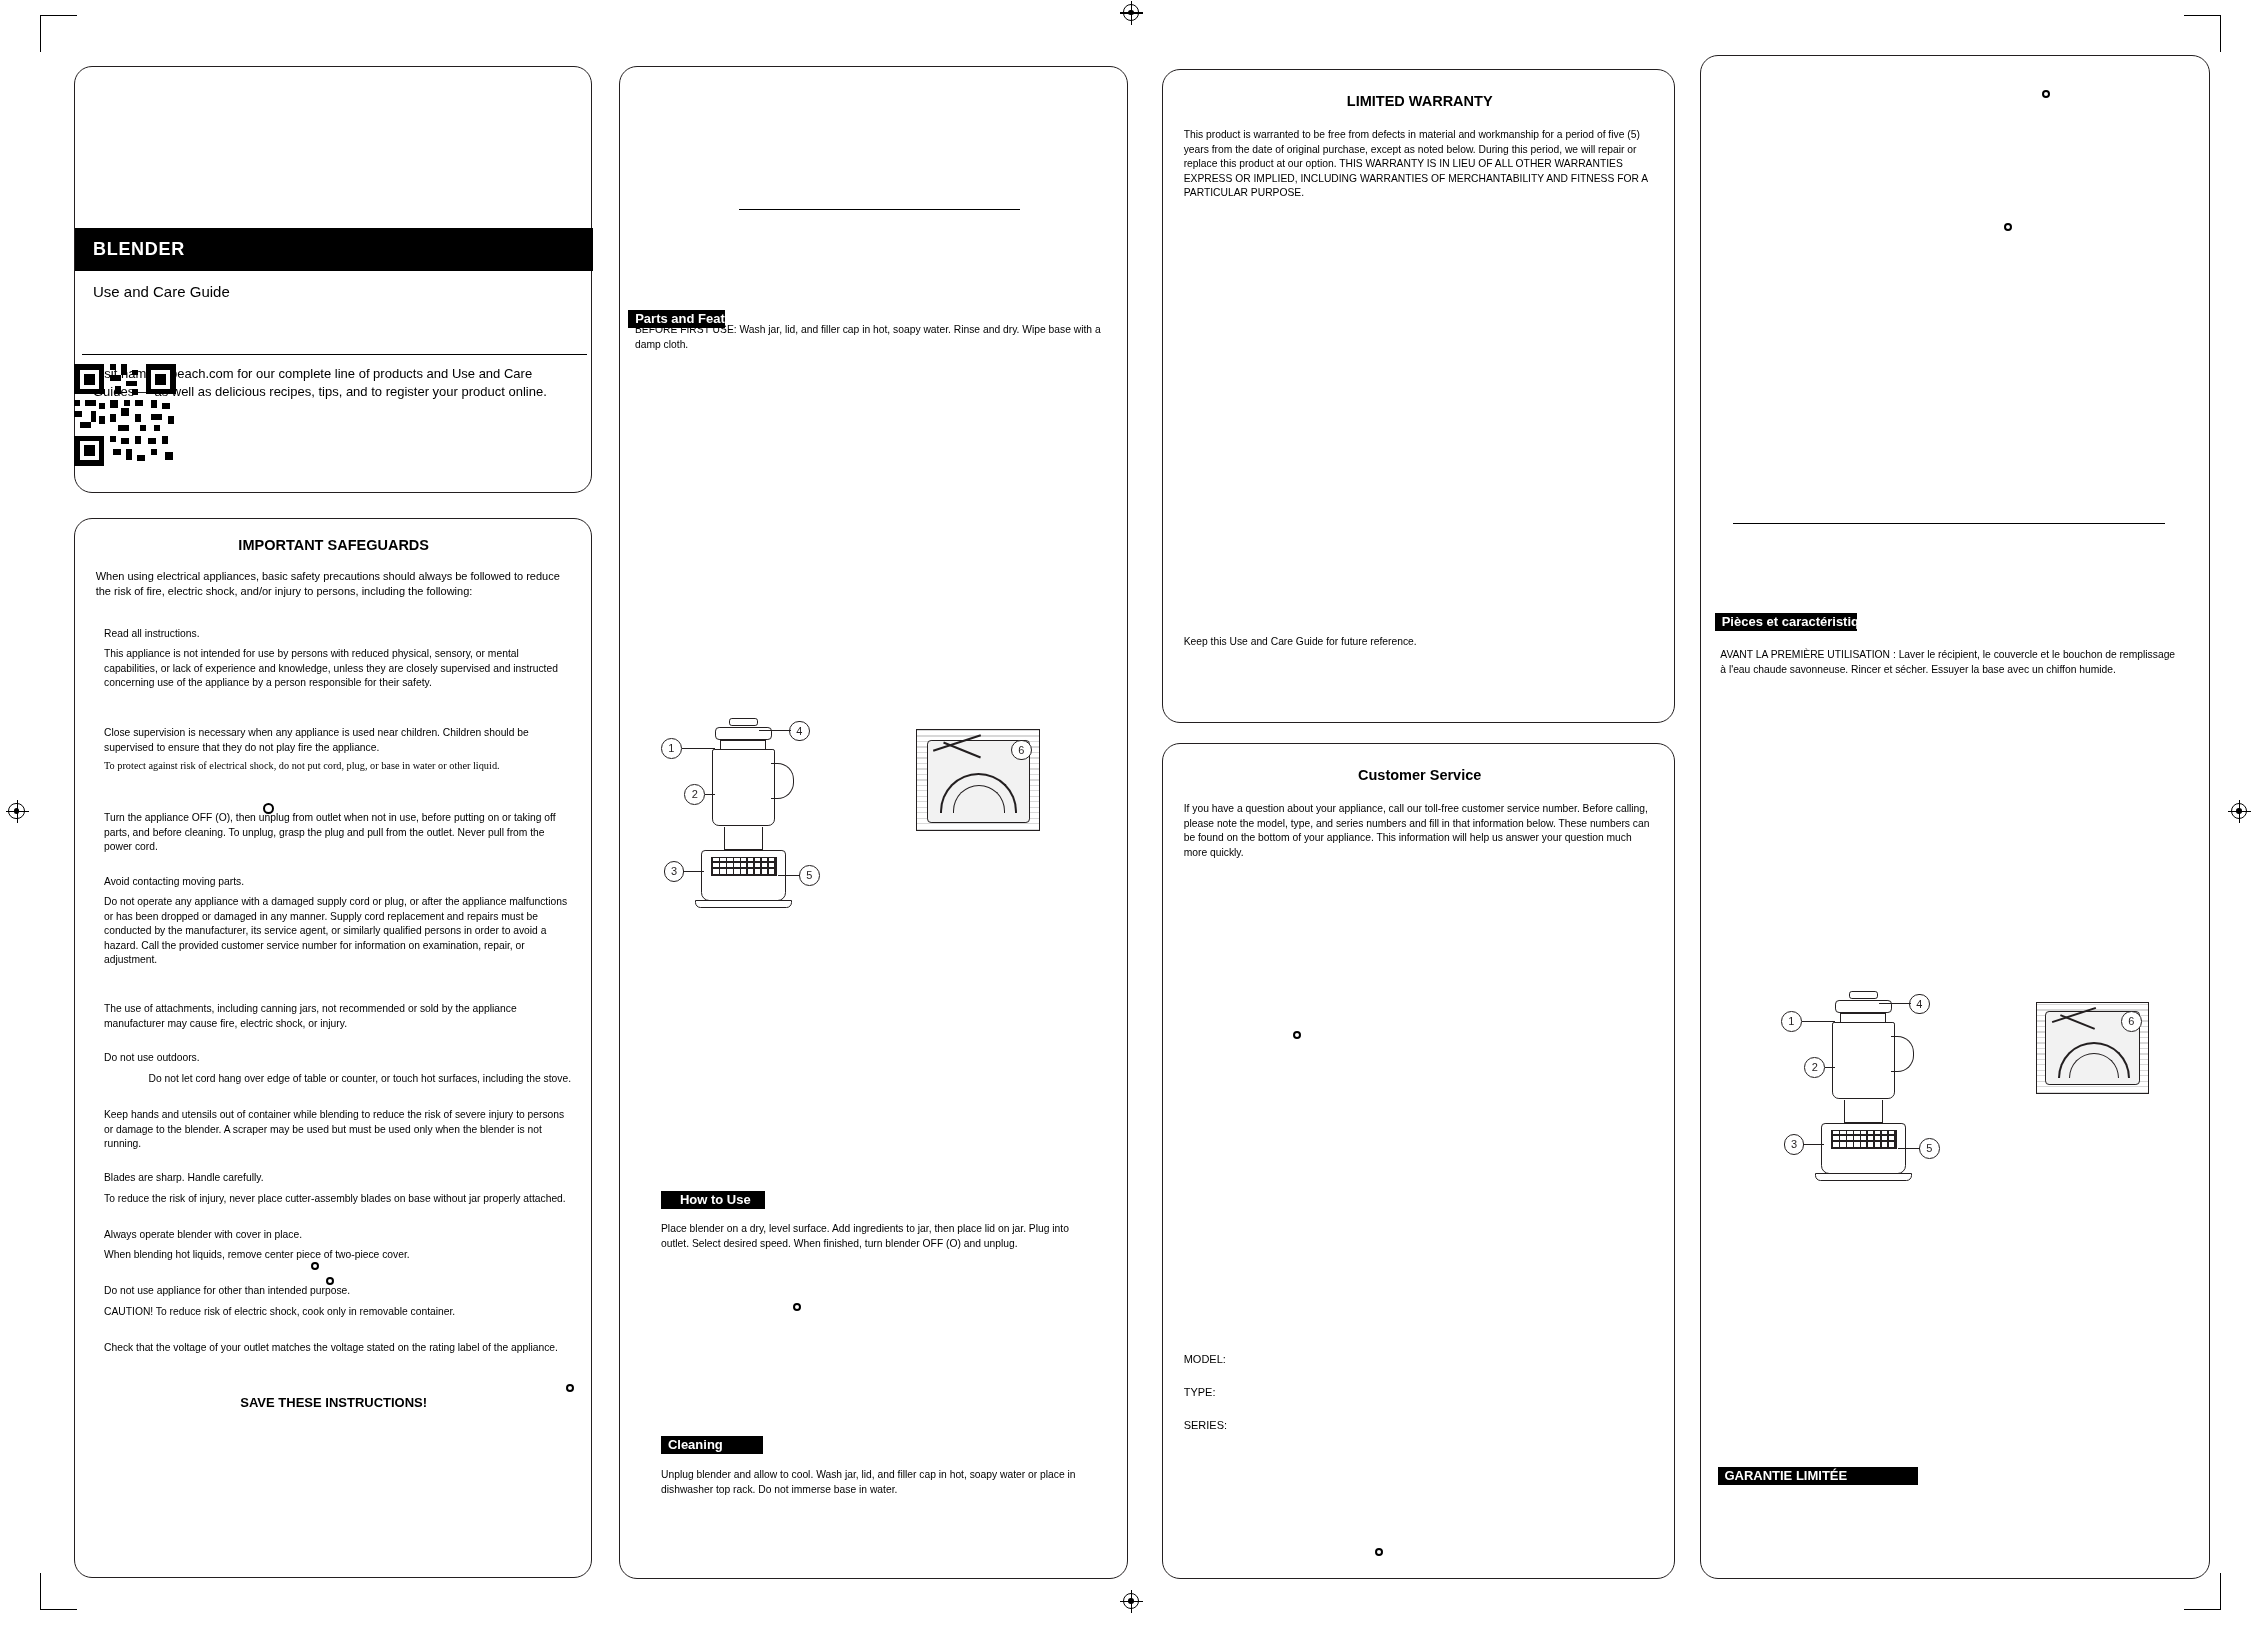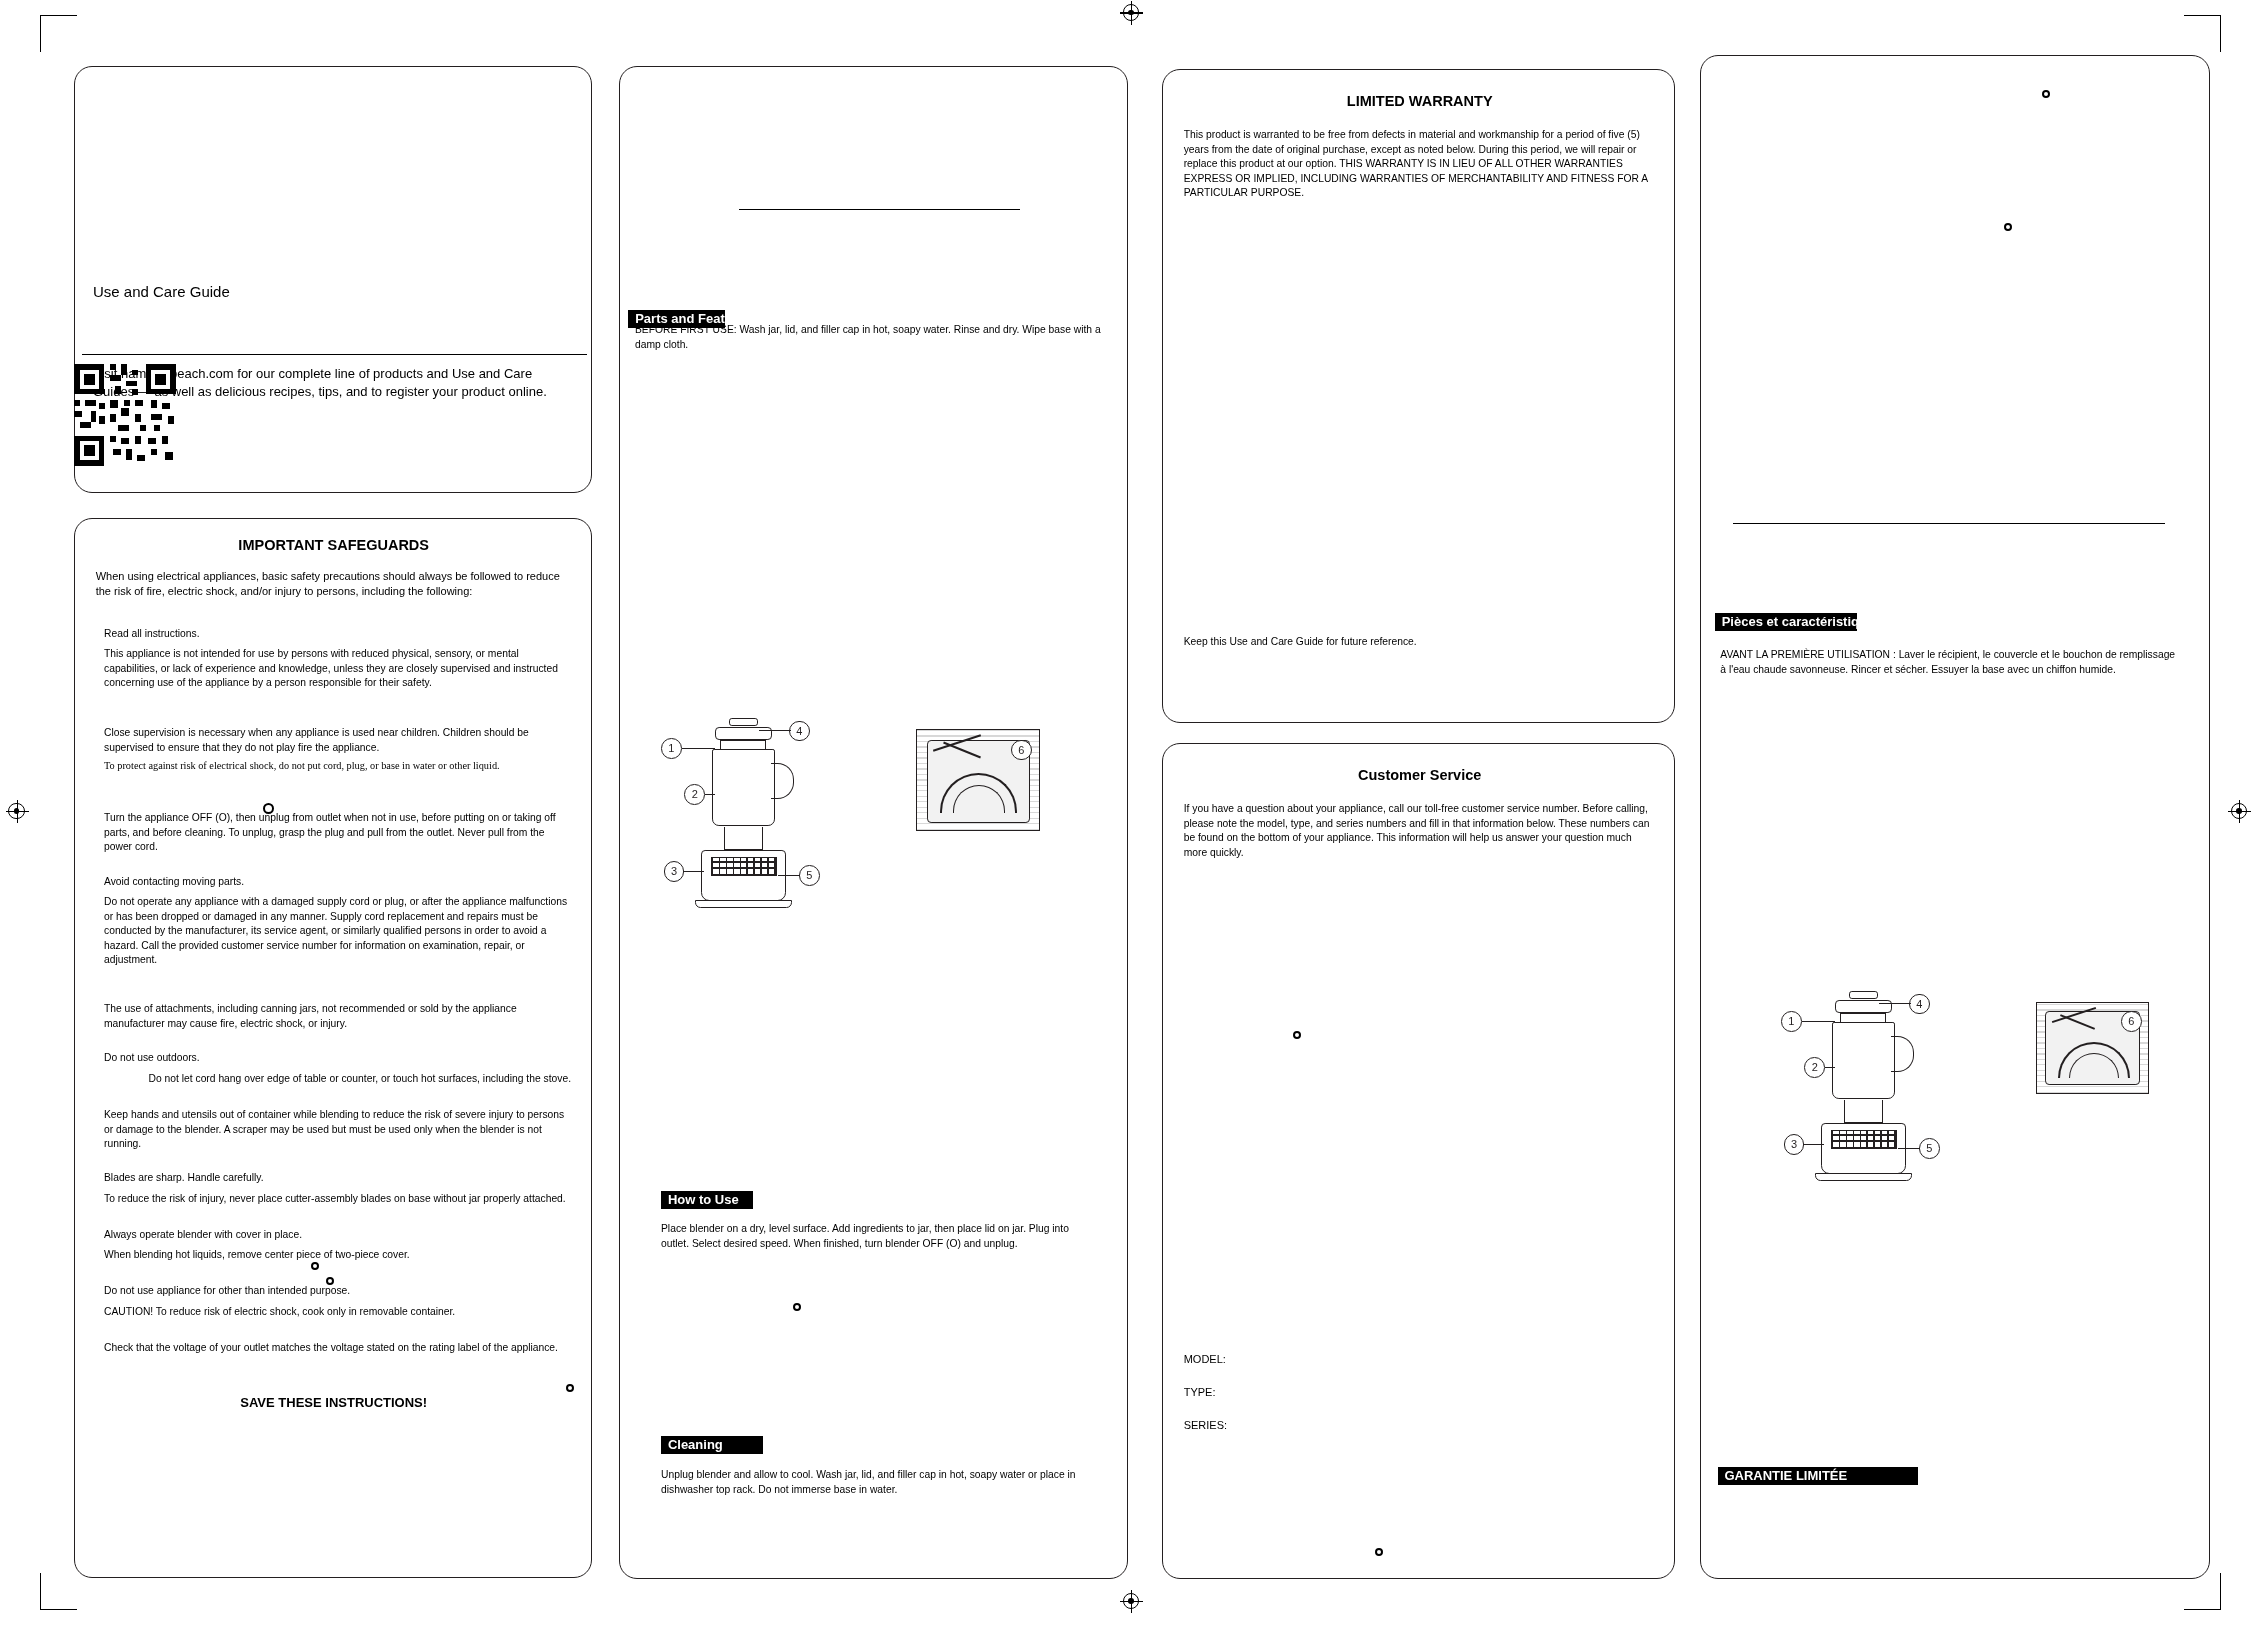--- a/index.html
+++ b/index.html
@@ -241,20 +241,23 @@
     <div class="dot"></div>
 </div>
 <div class="reg-target" style="left:2228px; top:800px;">
   <div class="hline"></div>
     <div class="vline"></div>
     <div class="ring"></div>
     <div class="dot"></div>
 </div>
 
 <div class="panel brand-panel">
+  <div class="brand-bar">
+    <div class="brand-bar-text">BLENDER</div>
+  </div>
   <div class="brand-sub">Use and Care Guide</div>
   <div class="brand-rule"></div>
   <div class="brand-note">Visit hamiltonbeach.com for our complete line of products and Use and Care Guides — as well as delicious recipes, tips, and to register your product online.</div>
 </div>
 
 <div style="position:absolute;left:74px;top:364px;width:102px;height:102px;">
   <div class="qr-cell" style="left:0px;top:0px;width:30px;height:30px;"></div>
   <div class="qr-cell" style="left:5.5px;top:5.5px;width:19.3px;height:19.3px;background:#fff;"></div>
   <div class="qr-cell" style="left:9.7px;top:9.7px;width:11px;height:11px;"></div>
 
@@ -385,21 +388,21 @@
   <div class="ctrl-panel-box" style="left:296px; top:662px; width:124px; height:102px; background:
       repeating-linear-gradient(0deg,#d8d8d8 0 1.4px,transparent 1.4px 5.5px);">
     <div style="position:absolute; left:9.7px; top:9.7px; width:103px; height:83px; border:1.4px solid #231f20; border-radius:4.1px; box-sizing:border-box; background:#f2f2f2;"></div>
     <div style="position:absolute; left:23.4px; top:43px; width:77px; height:40px; border:2.1px solid #231f20; border-bottom:none; border-radius:40px 40px 0 0; box-sizing:border-box;"></div>
     <div style="position:absolute; left:36px; top:55px; width:52px; height:27.6px; border:1.4px solid #231f20; border-bottom:none; border-radius:27.6px 27.6px 0 0; box-sizing:border-box;"></div>
     <div style="position:absolute; left:15px; top:12.4px; width:50px; height:2.1px; background:#231f20; transform:rotate(-18deg);"></div>
     <div style="position:absolute; left:25px; top:19.3px; width:40px; height:2.1px; background:#231f20; transform:rotate(22deg);"></div>
     <div class="callout" style="left:94px; top:9.7px;">6</div>
   </div>
 
-  <div class="section-bar" style="left:41px; top:1124px; width:92px;">
+  <div class="section-bar" style="left:41px; top:1124px; width:92px;padding-left:12px;">
     <span>How to Use</span>
   </div>
   <div class="col-text" style="left:41px; top:1155px; width:427px; font-size:10.3px; line-height:14.5px;">Place blender on a dry, level surface. Add ingredients to jar, then place lid on jar. Plug into outlet. Select desired speed. When finished, turn blender OFF (O) and unplug.</div>
 
   <div class="section-bar" style="left:41px; top:1369px; width:102px;">
     <span>Cleaning</span>
   </div>
   <div class="col-text" style="left:41px; top:1401px; width:427px; font-size:10.3px; line-height:14.5px;">Unplug blender and allow to cool. Wash jar, lid, and filler cap in hot, soapy water or place in dishwasher top rack. Do not immerse base in water.</div>
 
   <div class="mdot small" style="left:722px; top:1238px;"></div>

